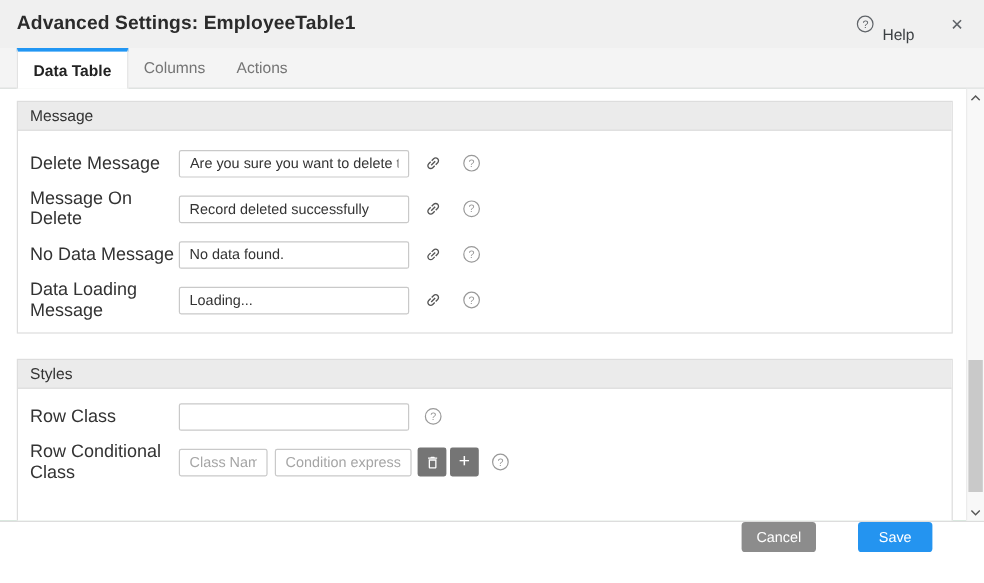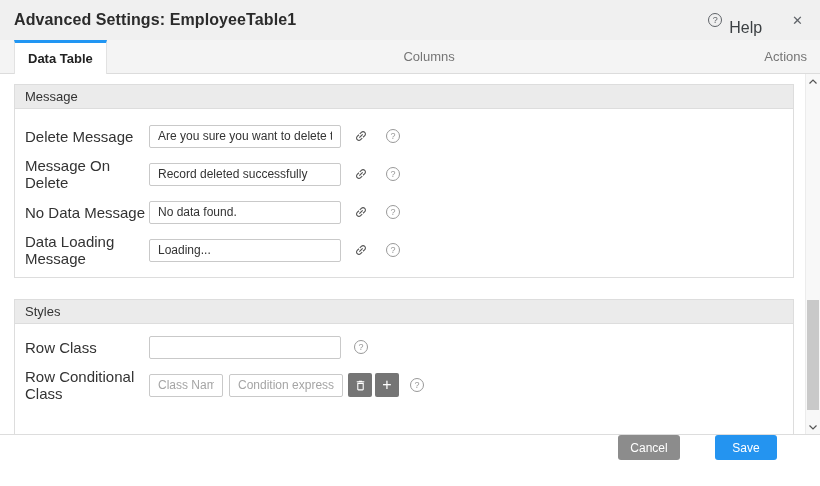--- a/index.html
+++ b/index.html
@@ -8,26 +8,26 @@
   .dialog { width:820px; height:486px; display:flex; flex-direction:column; background:#15803d; }
 
   
   .titlebar { height:40px; background:#f0f0f0; display:flex; align-items:center;
               padding:0 17px 0 14px; flex:0 0 auto; }
   .title { flex:1; font-size:16px; font-weight:600; color:#2b2b2b; letter-spacing:.1px; }
   .titlebar-right { display:flex; align-items:center; }
   .help-circle { width:14px; height:14px; border:1px solid #5f6368; border-radius:50%;
                  color:#5f6368; font-size:9px; display:flex; align-items:center;
                  justify-content:center; cursor:pointer; }
-  .help-label { font-size:16px; color:#3c4043; margin:16px 30px 0 7px; cursor:pointer; }
+  .help-label { font-size:13px; color:#3c4043; margin:16px 30px 0 7px; cursor:pointer; }
   .close-x { font-size:13px; color:#5f6368; cursor:pointer; line-height:1; }
 
   
   .tabbar { height:34px; background:#f4f4f4; border-bottom:1px solid #dcdcdc;
-            display:flex; padding-left:14px; flex:0 0 auto;justify-content:space-between; }
+            display:flex; padding-left:14px; flex:0 0 auto; }
   .tab { padding:0 13px; display:flex; align-items:center; font-size:13px;
          color:#757575; cursor:pointer; }
   .tab.active { background:#fff; border-top:3px solid #2196f3; border-left:1px solid #e2e2e2;
                 border-right:1px solid #e2e2e2; color:#222; font-weight:600;
                 margin-bottom:-1px; }
 
   
   .content { height:360px; flex:0 0 auto; display:flex; background:#fff; }
   .scrollpane { flex:1; padding:10px 11px 0 14px; overflow:hidden; }
 

